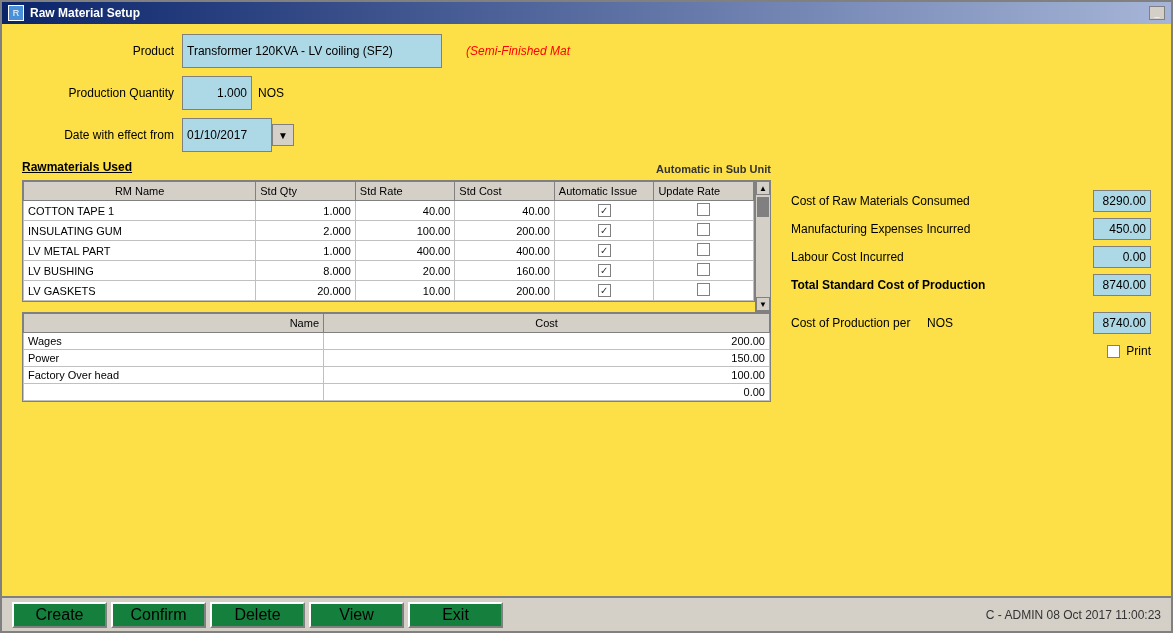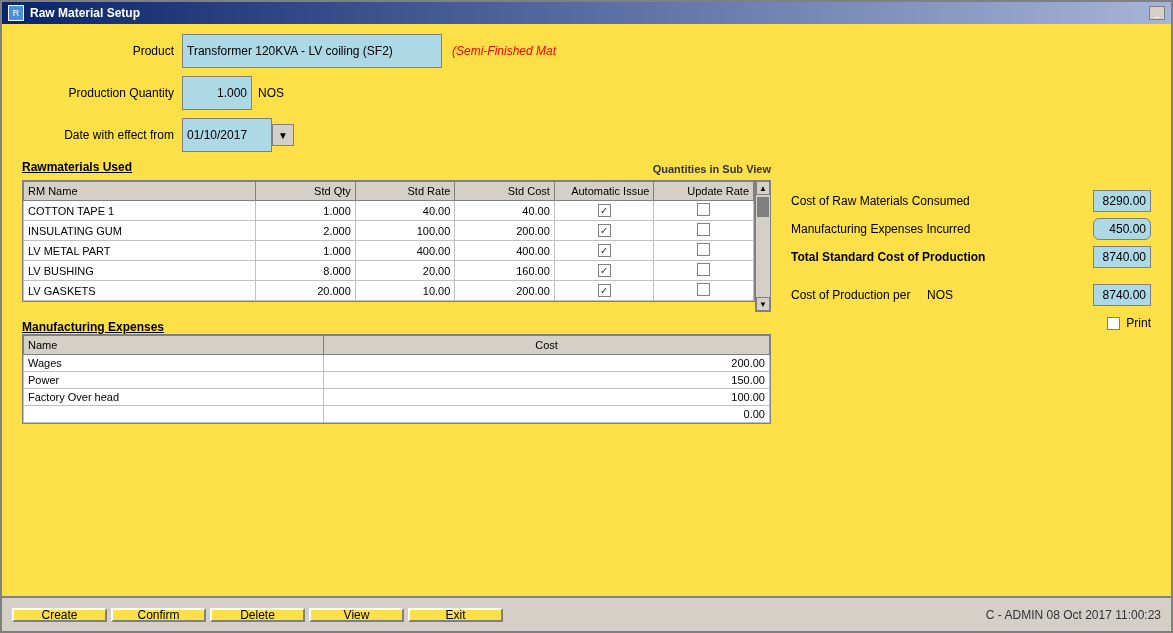--- a/index.html
+++ b/index.html
@@ -94,21 +94,21 @@
     .qty-input {
       width: 70px;
       text-align: right;
     }
     .date-input {
       width: 90px;
     }
     .semi-finished-label {
       color: red;
       font-size: 12px;
-      margin-left: 10px;
+      margin-left: 24px;
       font-style: italic;
     }
     .unit-label {
       margin-left: 6px;
       font-size: 12px;
     }
     .date-dropdown {
       width: 22px;
       height: 22px;
       background: #d4d0c8;
@@ -143,21 +143,21 @@
     }
     table {
       width: 100%;
       border-collapse: collapse;
       font-size: 11px;
     }
     th {
       background: #d4d0c8;
       border: 1px solid #808080;
       padding: 3px 4px;
-      text-align: right;
+      text-align: left;
       font-weight: normal;
     }
     td {
       border: 1px solid #c0c0c0;
       padding: 2px 4px;
     }
     td.num {
       text-align: right;
     }
     .rm-header {
@@ -223,26 +223,26 @@
       justify-content: space-between;
       padding: 0 10px;
       flex-shrink: 0;
     }
     .footer-buttons {
       display: flex;
       gap: 4px;
     }
     .footer-btn {
       width: 95px;
-      height: 14px;
-      background: #fde047;
+      height: 26px;
+      background: #15803d;
       border: 2px solid;
       border-color: #ffffff #808080 #808080 #ffffff;
       cursor: pointer;
-      font-size: 12px;
+      font-size: 16px;
       display: flex;
       align-items: center;
       justify-content: center;
     }
     .footer-status {
       font-size: 12px;
       color: #333;
     }
     .mfg-table-container {
       border: 1px solid #808080;
@@ -317,30 +317,30 @@
       <input class="form-input date-input" type="text" value="01/10/2017" style="background: rgb(173, 216, 230);">
       <div class="date-dropdown">▼</div>
     </div>
 
     <div class="main-content">
 
       <div class="left-panel">
 
         <div class="rm-header">
           <span class="section-title">Rawmaterials Used</span>
-          <span class="quantities-label bold">Quantities in Sub View</span>
+          <span class="quantities-label bold">Automatic in Sub Unit</span>
         </div>
 
         <div class="table-scroll-wrapper">
           <div class="table-scroll-inner">
             <div class="table-container">
               <table>
                 <thead>
                   <tr>
-                    <th style="text-align:left; width:140px;">RM Name</th>
+                    <th style="text-align:center; width:140px;">RM Name</th>
                     <th style="width:60px;">Std Qty</th>
                     <th style="width:60px;">Std Rate</th>
                     <th style="width:60px;">Std Cost</th>
                     <th style="width:60px;">Automatic Issue</th>
                     <th style="width:60px;">Update Rate</th>
                   </tr>
                 </thead>
                 <tbody id="rm-tbody">
                 <tr>
       <td>COTTON TAPE 1</td>
@@ -407,28 +407,25 @@
             </div>
           </div>
           <div class="scrollbar-track">
             <div class="scroll-arrow">▲</div>
             <div class="scroll-thumb"></div>
             <div style="flex:1;"></div>
             <div class="scroll-arrow">▼</div>
           </div>
         </div>
 
-        <div style="margin-top:8px;">
-          <span class="section-title">Manufacturing Expenses</span>
-        </div>
         <div class="mfg-table-container">
           <table>
             <thead>
               <tr>
-                <th style="text-align:left; width:300px;">Name</th>
+                <th style="text-align:right; width:300px;">Name</th>
                 <th style="text-align:center;">Cost</th>
               </tr>
             </thead>
             <tbody id="mfg-tbody">
             <tr>
       <td>Wages</td>
       <td class="num">200.00</td>
     </tr>
                 <tr>
       <td>Power</td>
@@ -448,21 +445,25 @@
       </div>
 
       <div class="right-panel">
         <div style="margin-top: 30px;">
           <div class="cost-row">
             <span class="cost-label">Cost of Raw Materials Consumed</span>
             <input class="cost-value" type="text" value="8290.00" style="background: rgb(173, 216, 230);">
           </div>
           <div class="cost-row">
             <span class="cost-label">Manufacturing Expenses Incurred</span>
-            <input class="cost-value" type="text" value="450.00" style="background: rgb(173, 216, 230); border-radius: 6px;">
+            <input class="cost-value" type="text" value="450.00" style="background: rgb(173, 216, 230);">
+          </div>
+          <div class="cost-row">
+            <span class="cost-label">Labour Cost Incurred</span>
+            <input class="cost-value" type="text" value="0.00" style="background: rgb(173, 216, 230);">
           </div>
           <div class="cost-row">
             <span class="cost-label bold">Total Standard Cost of Production</span>
             <input class="cost-value" type="text" value="8740.00" style="background: rgb(173, 216, 230);">
           </div>
           <div style="height:10px;"></div>
           <div class="cost-row">
             <span class="cost-label">
               <span>Cost of Production per</span>
               &nbsp;&nbsp;&nbsp;

